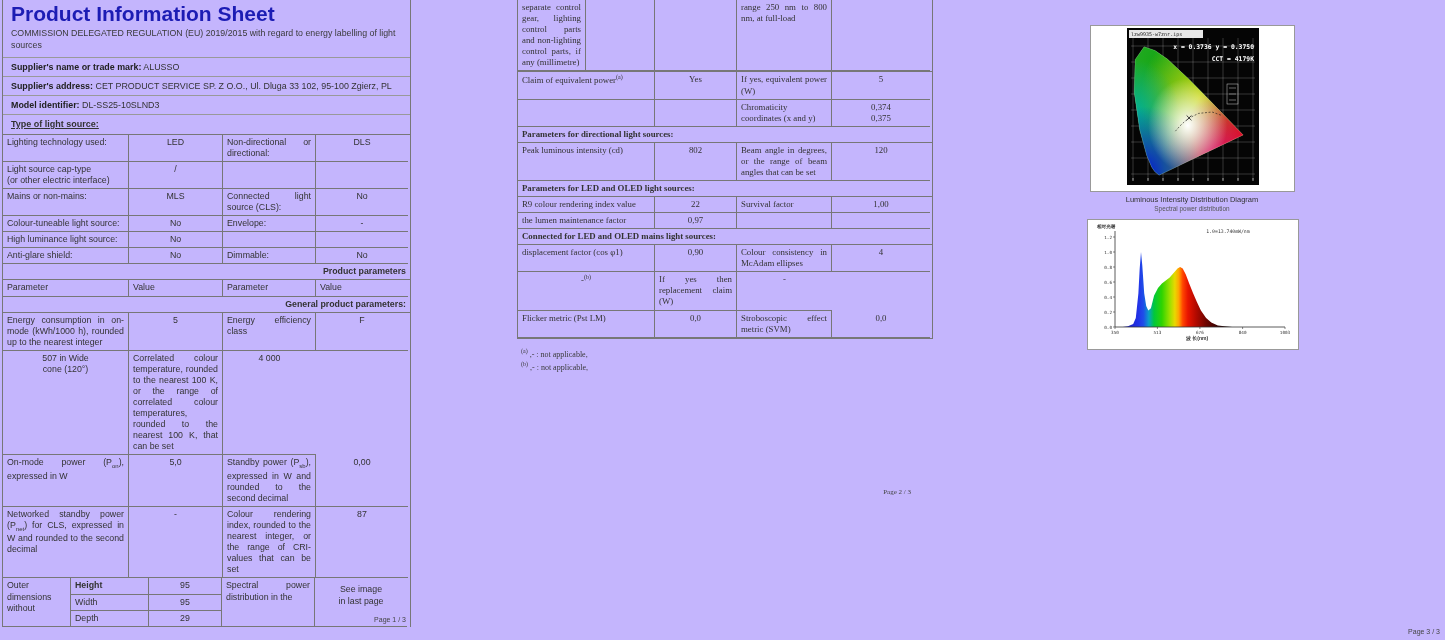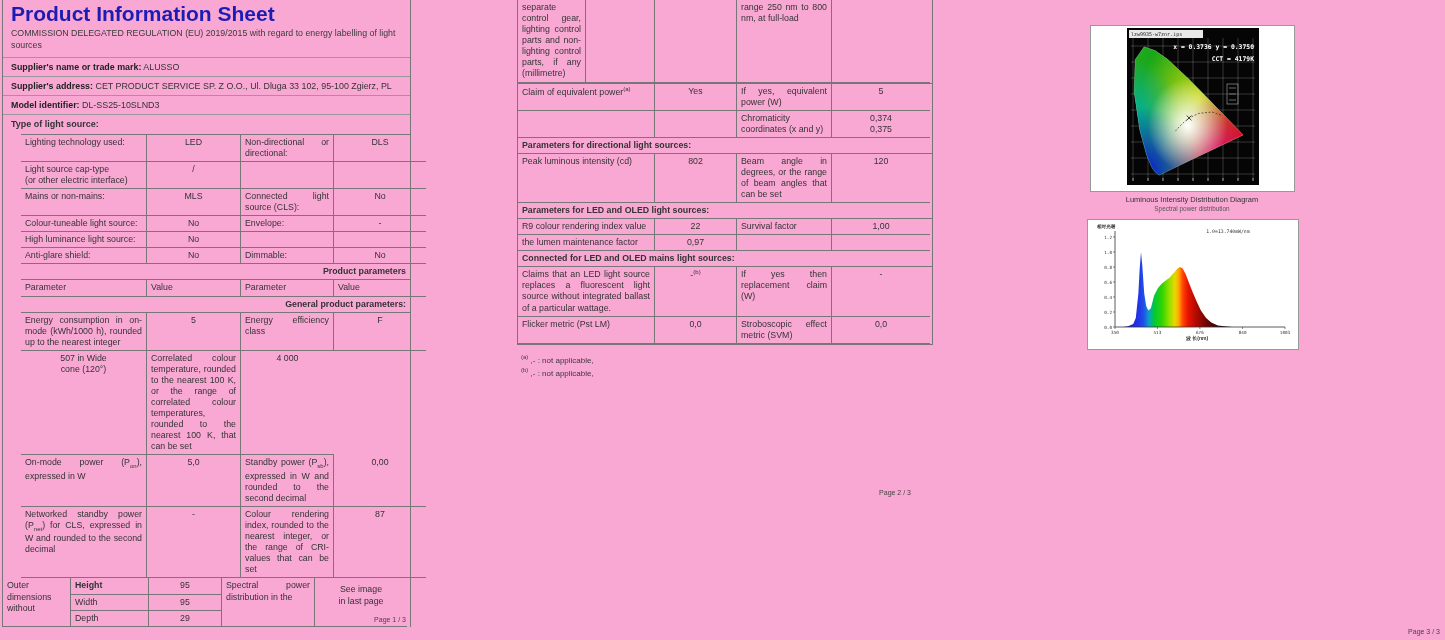--- a/index.html
+++ b/index.html
@@ -1,18 +1,18 @@
 <!DOCTYPE html>
 <html><head>
 <meta charset="utf-8">
 <style>
   * { margin:0; padding:0; box-sizing:border-box; }
   html,body { width:1445px; height:640px; background:#fff; overflow:hidden;
     font-family:"Liberation Sans", sans-serif; color:#333; }
-  .canvas { position:relative; width:1445px; height:640px; background:#f9a8d4; }
+  .canvas { position:relative; width:1445px; height:640px; background:#c4b5fd; }
 
   
   .tbl { border:1px solid #777; border-top:1px solid #777; }
   .trow { display:grid; }
   .cell { border-right:1px solid #777; border-bottom:1px solid #777;
           padding:2px 4px; font-size:8.8px; line-height:1.26; vertical-align:top; }
   .cell:last-child { border-right:none; }
   .c-param { text-align:justify; text-align-last:left; }
   .c-val   { text-align:center; }
   .c-left  { text-align:left; }
@@ -20,22 +20,22 @@
          font-size:8.8px; line-height:1.25; }
   .sec.center { text-align:right; }
 
   
   .page1 { position:absolute; left:2px; top:0; width:409px;
            border-left:1px solid #777; border-right:1px solid #777; }
   .p1-title { color:#1c1cb4; font-weight:bold; font-size:21px; padding:2px 8px 1px 8px; }
   .p1-sub { font-size:8.8px; line-height:1.35; padding:1px 8px 5px 8px; border-bottom:1px solid #999; color:#3a3a3a;}
   .info-row { font-size:8.9px; padding:4px 8px; border-bottom:1px solid #999; }
   .info-row b { color:#222; }
-  .type-head { font-weight:bold; font-size:9px; padding:4px 8px 5px 8px; }
-  #p1-table { border-left:none; border-right:none; border-bottom:none;margin-left:18px; }
+  .type-head { font-weight:bold; font-size:9px; padding:4px 8px 5px 8px;text-decoration:underline; }
+  #p1-table { border-left:none; border-right:none; border-bottom:none; }
 
   
   .dims { display:grid; grid-template-columns:68px 78px 73px 93px 92px; }
   .dims > div { border-right:1px solid #777; border-bottom:1px solid #777;
                 padding:2px 4px; font-size:8.8px; line-height:1.26; }
   .dims .span3 { grid-row:1 / 4; }
   .dims .lastcol { border-right:none; }
 
   .pfooter { position:absolute; font-size:7px; color:#444; }
 
@@ -202,39 +202,44 @@
           <div class="cell c-val">1,00</div>
         </div>
         <div class="trow" style="grid-template-columns: 137px 82px 95px 98px;">
           <div class="cell c-param">the lumen maintenance factor</div>
           <div class="cell c-val">0,97</div>
           <div class="cell c-param"></div>
           <div class="cell c-val"></div>
         </div>
         <div class="sec">Connected for LED and OLED mains light sources:</div>
         <div class="trow" style="grid-template-columns: 137px 82px 95px 98px;">
-          <div class="cell c-param">Claims that an LED light source replaces a fluorescent light source without integrated ballast of a particular wattage.</div>
+          <div class="cell c-param">displacement factor (cos φ1)</div>
+          <div class="cell c-val">0,90</div>
+          <div class="cell c-param">Colour consistency in McAdam ellipses</div>
+          <div class="cell c-val">4</div>
+        </div>
+        <div class="trow" style="grid-template-columns: 137px 82px 95px 98px;">
           <div class="cell c-val">-<sup>(b)</sup></div>
           <div class="cell c-param">If yes then replacement claim (W)</div>
           <div class="cell c-val">-</div>
         </div>
         <div class="trow" style="grid-template-columns: 137px 82px 95px 98px;">
           <div class="cell c-param">Flicker metric (Pst LM)</div>
           <div class="cell c-val">0,0</div>
           <div class="cell c-param">Stroboscopic effect metric (SVM)</div>
           <div class="cell c-val">0,0</div>
         </div>
       </div>
     <div class="footnotes">
       <div><sup>(a)</sup> ,- : not applicable,</div>
       <div><sup>(b)</sup> ,- : not applicable,</div>
     </div>
     <div class="pfooter" style="right:22px; bottom:4px; position:absolute;">Page 2 / 3</div>
   </div>
-  <style>.page2{height:500px;}</style>
+  <style>.page2{height:500px;font-family:Liberation Serif, serif;}</style>
 
   <div class="page3">
     <div class="imgbox1">
       <div id="cie-svg">
   <svg width="132" height="157" viewBox="0 0 132 157">
     <defs>
       <clipPath id="hs">
                 <path d="M32.1,147.2 L27.6,143.4 24.6,139.0 19.7,127.4 12.8,102.3 7.2,64.5 8.1,31.7 17.1,18.8 28,22.5 40.4,31.1 62.0,51.2 82.9,72.6 100.1,90.3 109.7,100.2 116.2,106.9 Z"></path>
               </clipPath>
       <radialGradient id="gGreen" cx="0.22" cy="0.2" r="0.6">

